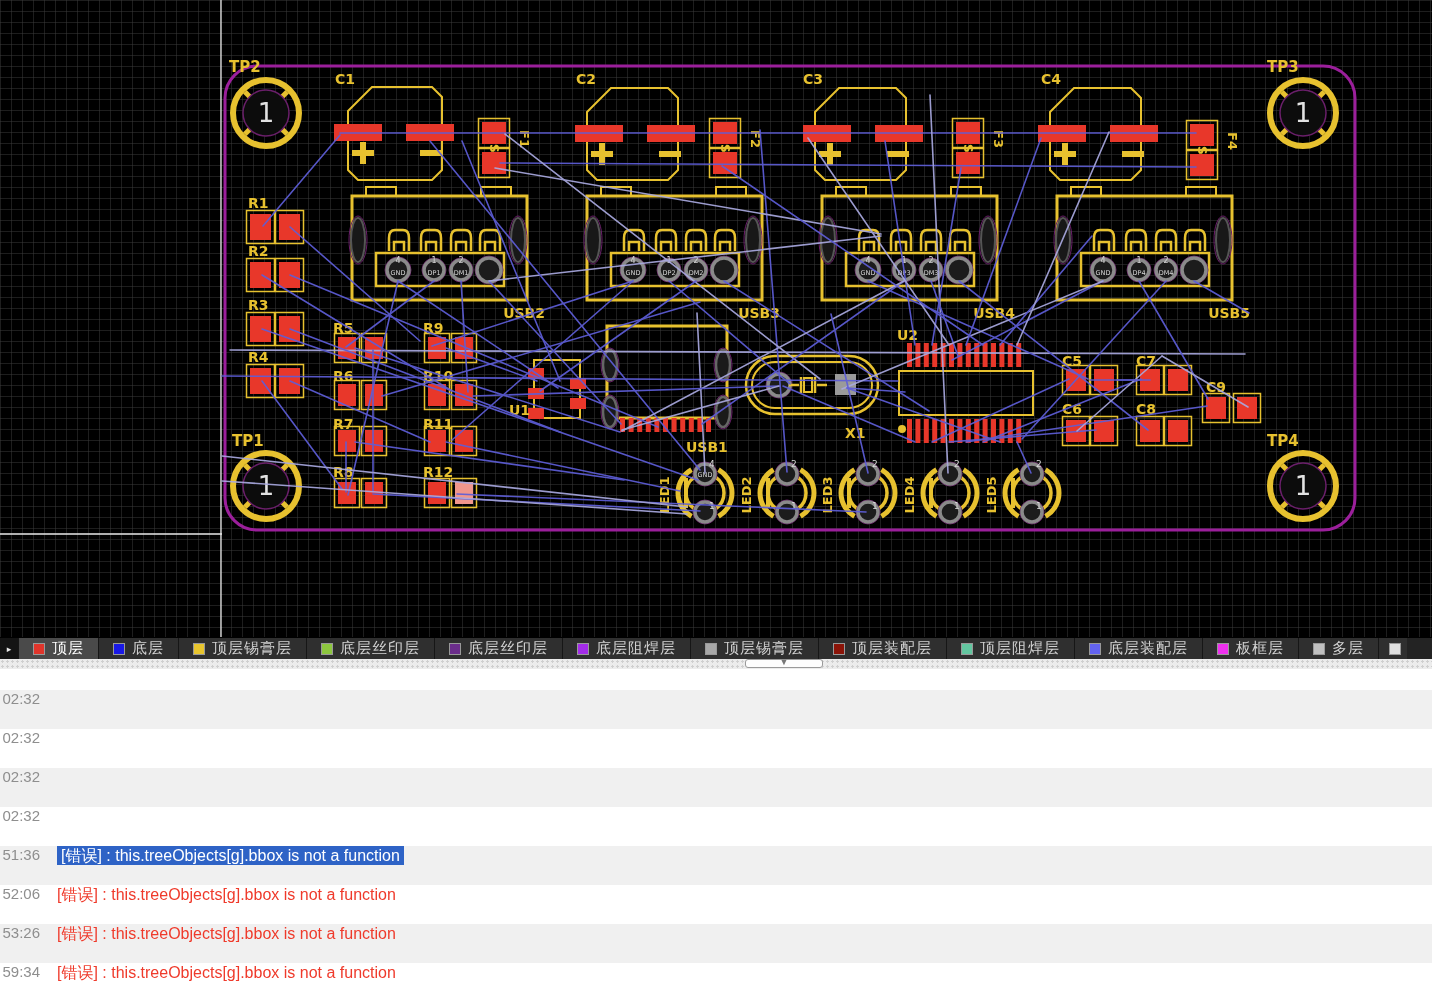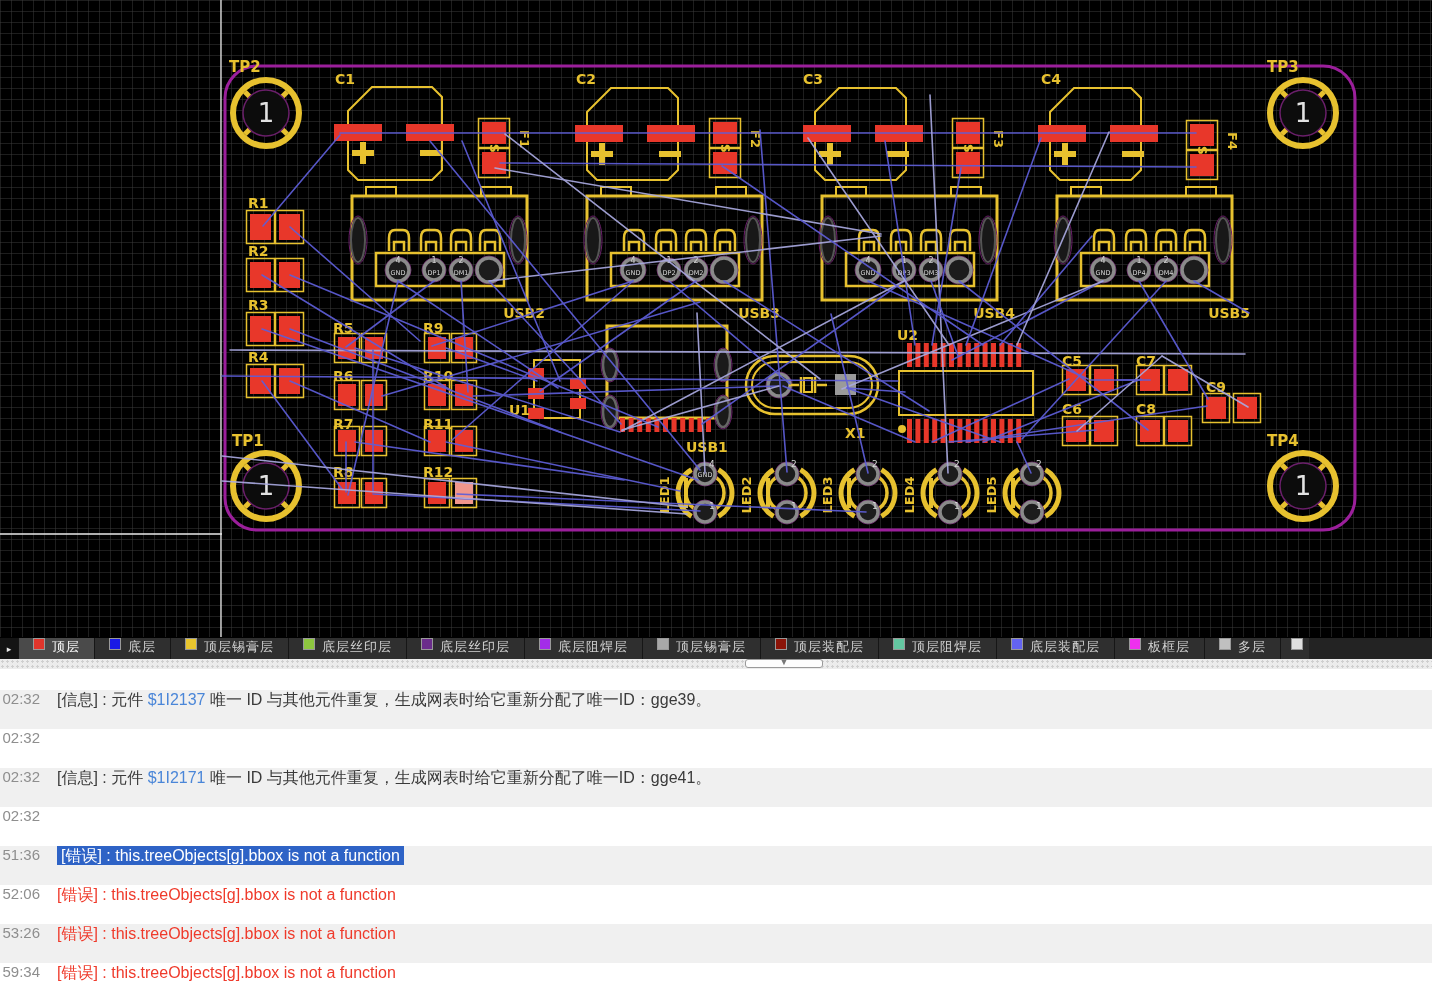--- a/index.html
+++ b/index.html
@@ -1,21 +1,21 @@
 <!DOCTYPE html>
 <html><head>
 <meta charset="utf-8">
 <style>
   html,body{margin:0;padding:0}
   body{width:1432px;height:997px;overflow:hidden;background:#fff;font-family:"Liberation Sans",sans-serif}
   .canvas{width:1432px;height:637px;background:#000;position:relative}
   .canvas svg{display:block}
   .layerbar{height:22px;background:#232323;display:flex;align-items:stretch;overflow:hidden;box-sizing:border-box;border-top:1px solid #000}
   .lb-scroll{width:18px;background:#141414;color:#e8e8e8;font-size:9px;display:flex;align-items:center;justify-content:center;flex:none;cursor:pointer}
-  .tab{display:flex;gap:7px;padding:0 14px;background:#2f2f2f;border-left:1px solid #161616;color:#d2d2d2;font-size:13px;white-space:nowrap;flex:none;letter-spacing:1px;cursor:pointer}
+  .tab{display:flex;align-items:center;gap:7px;padding:0 14px;background:#2f2f2f;border-left:1px solid #161616;color:#d2d2d2;font-size:15px;white-space:nowrap;flex:none;letter-spacing:1px;cursor:pointer}
   .tab.sel{background:#4a4a4a;color:#ffffff}
   .tab.partial{width:18px;padding:0 0 0 10px;overflow:hidden}
   .swatch{width:12px;height:12px;border:1px solid #999;flex:none;box-sizing:border-box}
   .strip{height:10px;background:#ececec;background-image:radial-gradient(#cfcfcf 1px,transparent 1.2px);background-size:5px 5px;position:relative}
   .handle{position:absolute;left:745px;top:0;width:78px;height:9px;background:#fdfdfd;border:1px solid #9a9a9a;border-radius:3px;box-sizing:border-box;display:flex;align-items:center;justify-content:center;color:#777;cursor:pointer}
   .handle span{font-size:9px;line-height:1;transform:translateY(-1px)}
   .log{background:#fff;overflow:hidden}
   .log-row{height:39px;display:flex;align-items:flex-start;font-size:16px;color:#3a3a3a;overflow:hidden}
   .log-row.alt{background:#f0f0f0}
   .partial-wrap{height:21px;overflow:hidden;background:#fff}
@@ -673,28 +673,26 @@
 </div>
 
 <div class="log" id="log">
     <div class="partial-wrap">
       <div class="log-row">
         <span class="time">02:32</span>
       </div>
     </div>
     <div class="log-row alt">
       <span class="time">02:32</span>
-      <span class="msg">[信息] : 元件 <a class="link">$1I2137</a> 唯一 ID 与其他元件重复，生成网表时给它重新分配了唯一ID：gge39。</span>
     </div>
     <div class="log-row">
       <span class="time">02:32</span>
     </div>
     <div class="log-row alt">
       <span class="time">02:32</span>
-      <span class="msg">[信息] : 元件 <a class="link">$1I2171</a> 唯一 ID 与其他元件重复，生成网表时给它重新分配了唯一ID：gge41。</span>
     </div>
     <div class="log-row">
       <span class="time">02:32</span>
     </div>
     <div class="log-row alt">
       <span class="time">51:36</span>
       <span class="msg"><span class="err sel">[错误] : this.treeObjects[g].bbox is not a function</span></span>
     </div>
     <div class="log-row">
       <span class="time">52:06</span>

